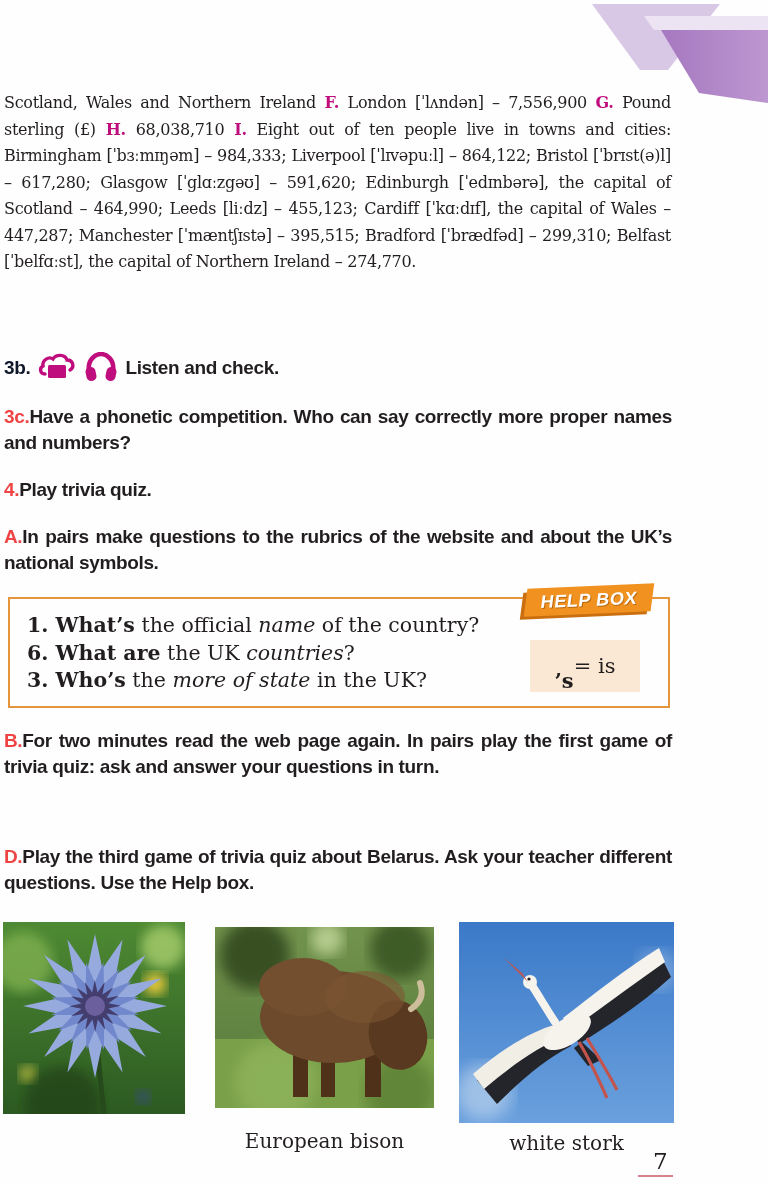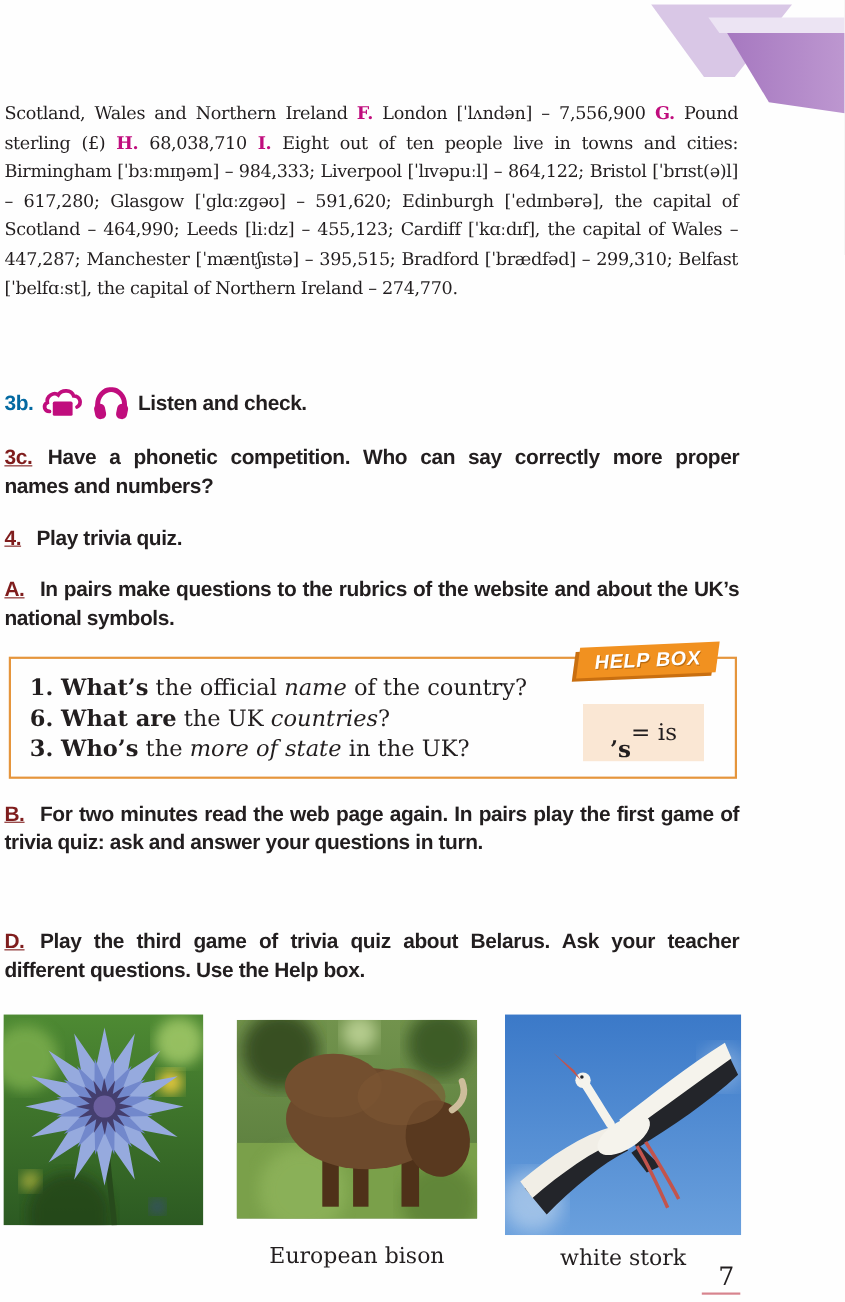--- a/index.html
+++ b/index.html
@@ -13,24 +13,24 @@
   
   .passage{left:4px;top:90px;width:667px;
     font-family:"DejaVu Serif",serif;font-size:16px;line-height:26.5px;
     letter-spacing:-0.3px;text-align:justify;}
   .accent{color:#c00d7d;font-weight:700;}
   .b{font-weight:700;margin-top:28px;} .i{font-style:italic;}
 
   
   .task{left:4px;width:668px;font-weight:700;font-size:19px;line-height:26px;
         letter-spacing:-0.35px;text-align:justify;}
-  .task .label{color:#7f1d1d;margin-right:14px;text-decoration:underline;}
+  .task .label{color:#ef4444;margin-right:0;}
   .task-row{display:flex;align-items:center;gap:7px;font-weight:700;font-size:19px;
         letter-spacing:-0.35px;}
-  .task-row .label{color:#0369a1;}
+  .task-row .label{color:#0f172a;}
   .icon{display:inline-block;line-height:0;}
 
   
   .helpbox{left:8px;top:597px;width:658px;height:107px;border:2px solid #e5953c;background:#fefefe;}
   .hb-items{position:absolute;left:17px;top:13px;width:505px;
     font-family:"DejaVu Serif",serif;font-size:20.5px;line-height:27.5px;}
   .hb-note{position:absolute;left:520px;top:41px;width:110px;height:52px;background:#fae7d4;
     font-family:"DejaVu Serif",serif;font-size:21px;display:flex;align-items:center;justify-content:center;}
   .tab-back{position:absolute;left:512px;top:-9px;width:126px;height:27px;background:#c96f10;
     transform:skewX(-10deg) rotate(-2.5deg);}

